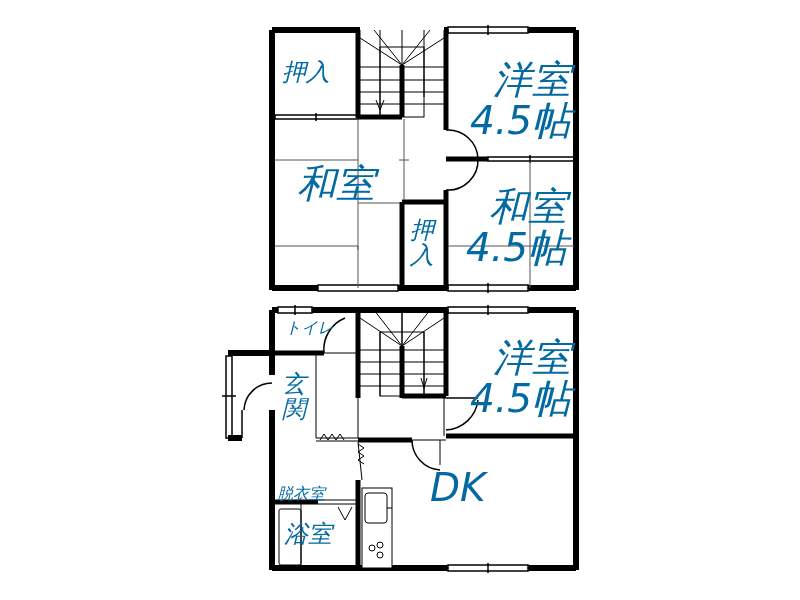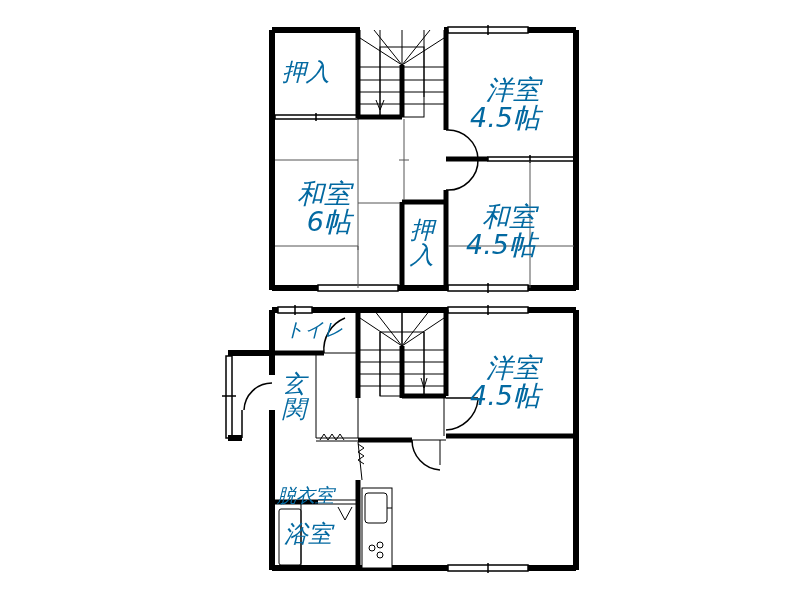--- a/index.html
+++ b/index.html
@@ -1,21 +1,21 @@
 <!DOCTYPE html>
 <html><head>
 <meta charset="utf-8">
 <style>
   html, body { margin:0; padding:0; background:#fff; }
   body { width:800px; height:600px; position:relative; overflow:hidden; font-family:"DejaVu Sans", sans-serif; }
   svg { position:absolute; left:0; top:0; }
   .lbl { position:absolute; color:#0369a1; text-align:right; line-height:1.05; white-space:nowrap;font-style:italic; }
-  .big { font-size:27px;margin-top:16px; }
+  .big { font-size:39px; }
   .mid { font-size:24px; }
-  .sm { font-size:19px; }
+  .sm { font-size:16px; }
 </style>
 </head>
 <body>
 
 <svg width="800" height="600" viewBox="0 0 800 600">
   <g stroke="#000" fill="none">
 
     <g stroke-width="6">
       <line x1="272" y1="30" x2="272" y2="290"></line>
       <line x1="272" y1="30" x2="360" y2="30"></line>
@@ -184,21 +184,20 @@
 
 <div class="lbl mid" style="left:282px;top:60px;">押入</div>
 
 <div class="lbl big" style="left:470px;top:60px;">
   <div>洋室</div>
   <div>4.5帖</div>
 </div>
 
 <div class="lbl big" style="left:297px;top:164px;">
   <div>和室</div>
-  <div>6帖</div>
 </div>
 
 <div class="lbl big" style="left:466px;top:187px;">
   <div>和室</div>
   <div>4.5帖</div>
 </div>
 
 <div class="lbl mid" style="left:410px;top:218px;">
   <div>押</div>
   <div>入</div>
@@ -214,13 +213,14 @@
 <div class="lbl big" style="left:470px;top:338px;">
   <div>洋室</div>
   <div>4.5帖</div>
 </div>
 
 <div class="lbl sm" style="left:277px;top:486px;">脱衣室</div>
 
 <div class="lbl mid" style="left:284px;top:522px;">浴室</div>
 
 <div class="lbl big" style="left:430px;top:468px;">
+  <div>DK</div>
 </div>
 
 </body></html>

